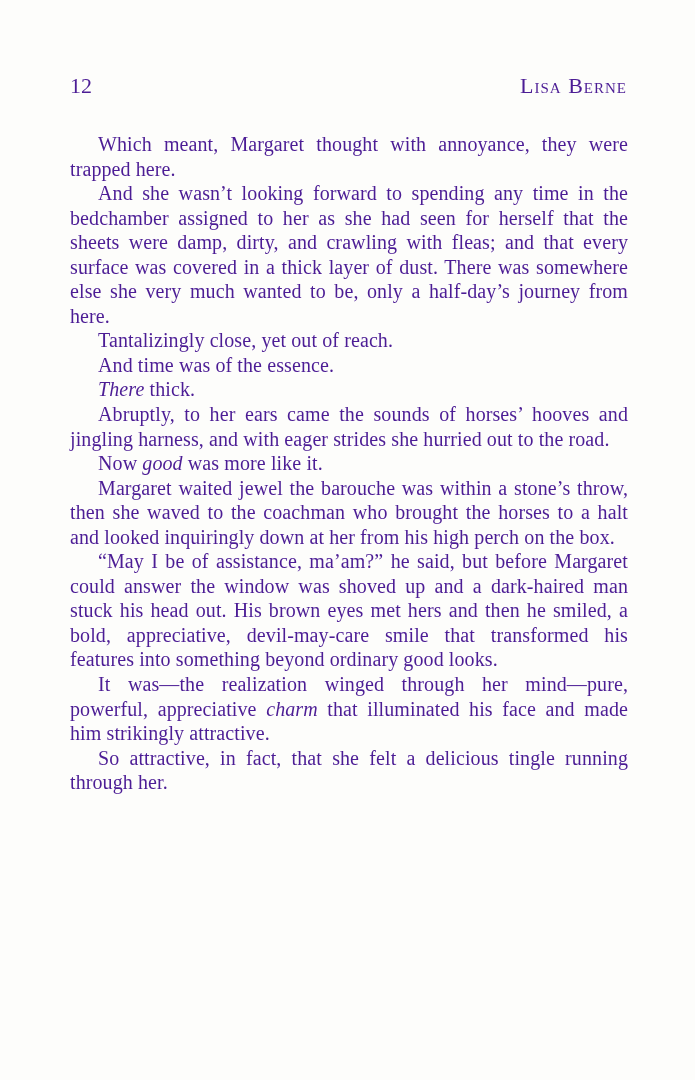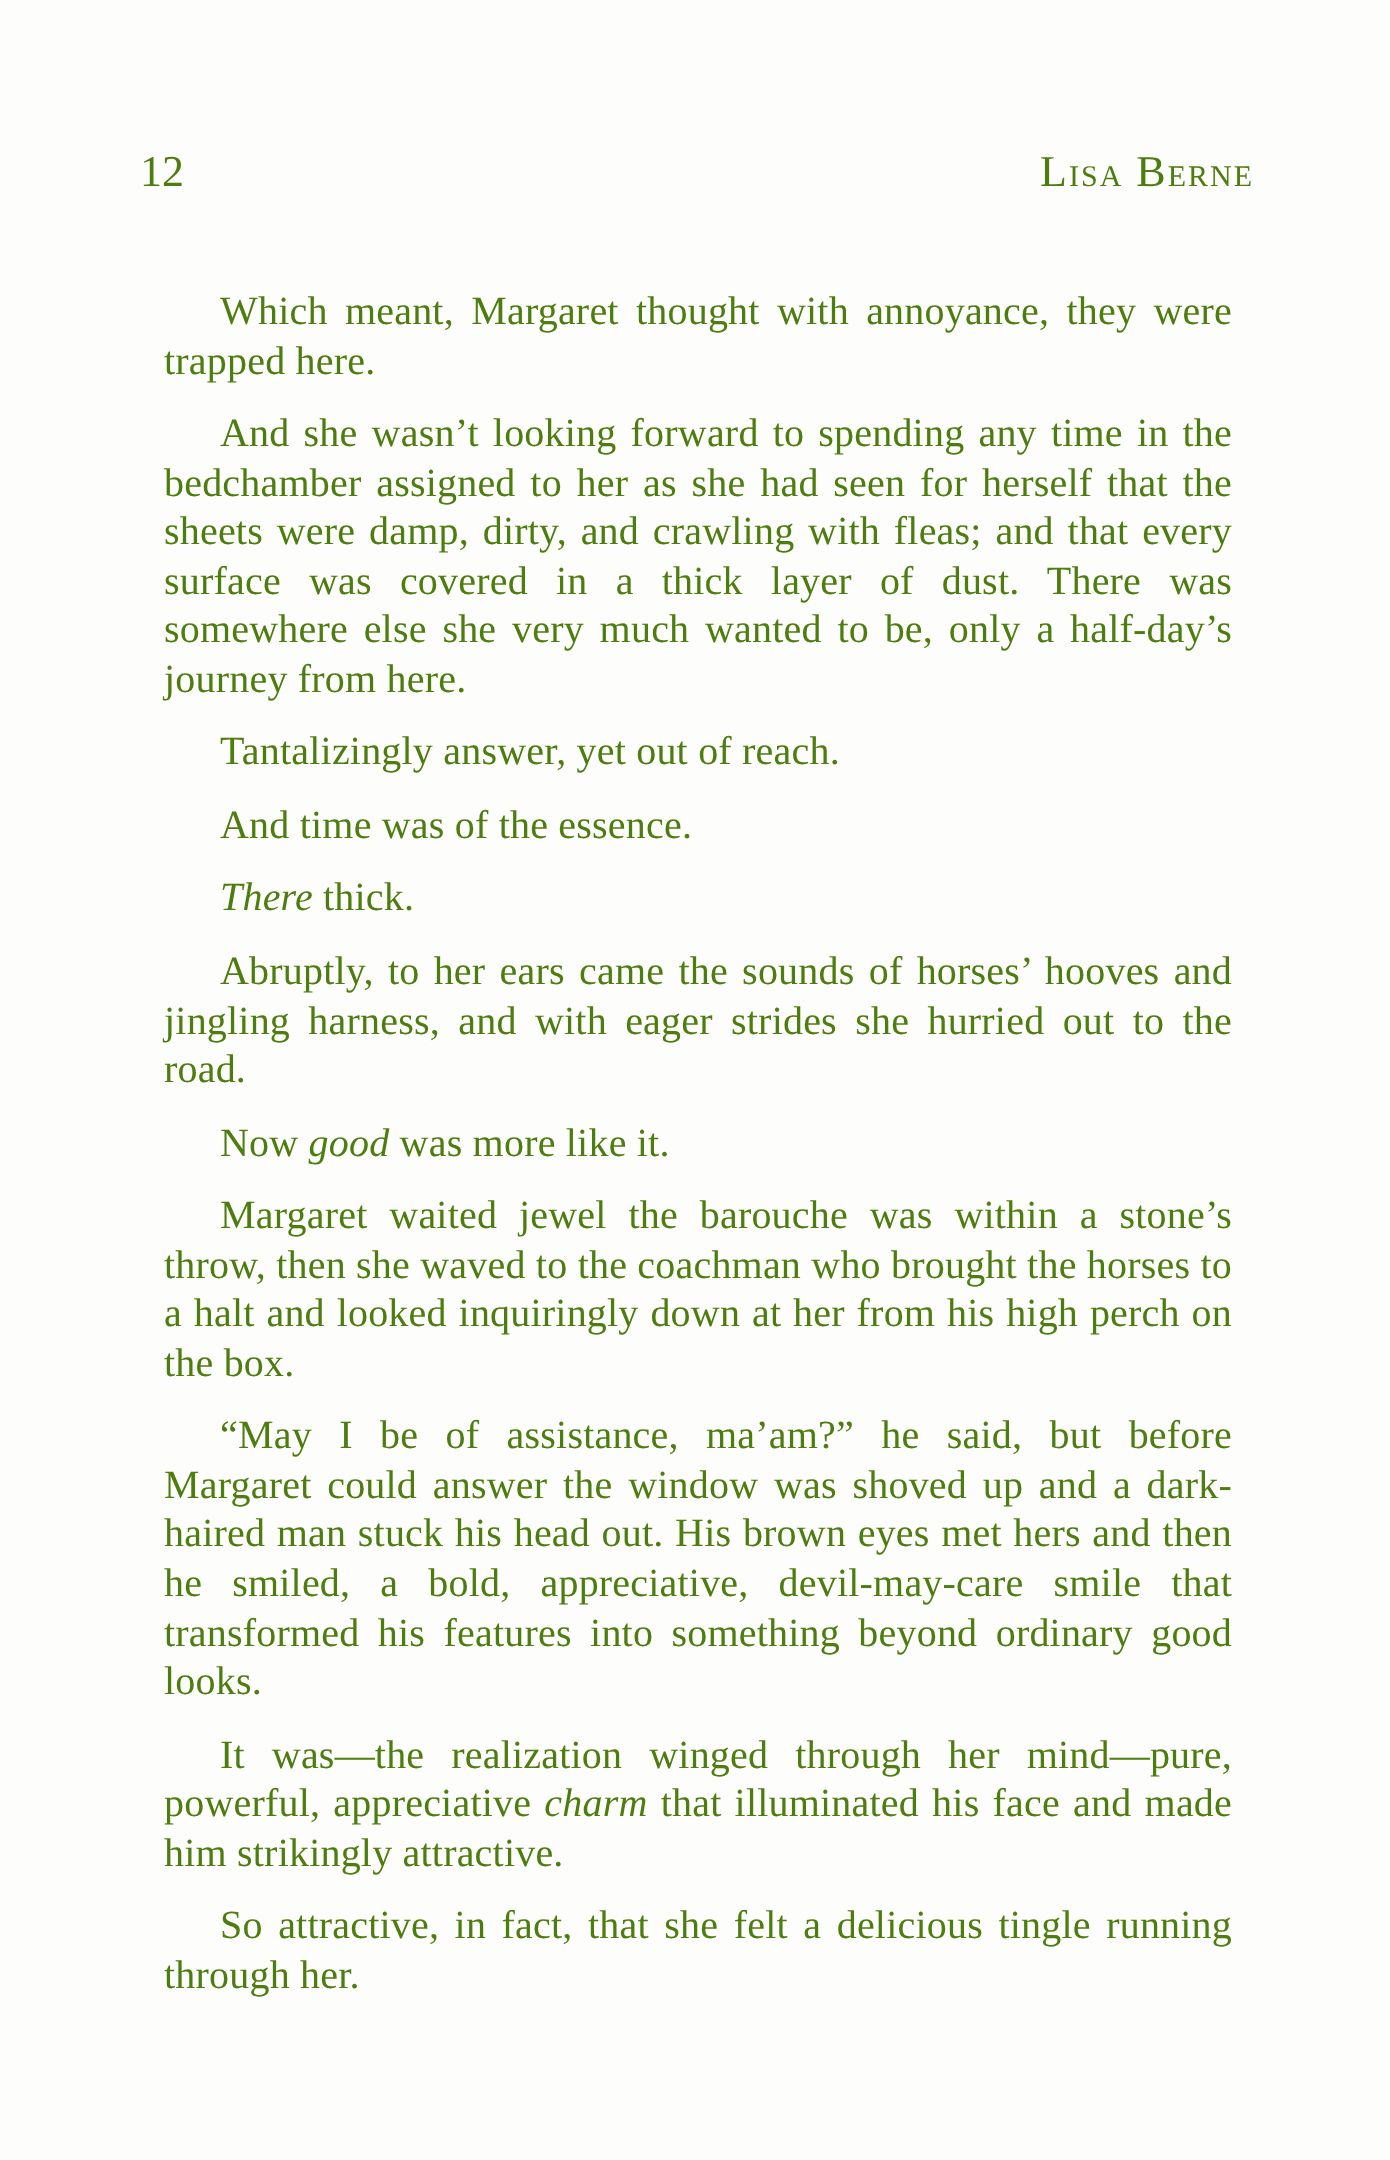--- a/index.html
+++ b/index.html
@@ -8,21 +8,21 @@
     width: 695px;
     height: 1080px;
     background: #ffffff;
     font-family: "Liberation Serif", serif;
   }
   .page {
     position: relative;
     width: 695px;
     height: 1080px;
     background: #fdfdfb;
-    color: #4d7c0f;
+    color: #4c1d95;
     overflow: hidden;
   }
   .running-header {
     position: absolute;
     top: 74px;
     left: 70px;
     right: 68px;
     height: 24px;
   }
   .page-number {
@@ -40,41 +40,41 @@
     line-height: 24px;
     letter-spacing: 1px;
   }
   .body-text {
     position: absolute;
     top: 132px;
     left: 70px;
     width: 558px;
   }
   .para {
-    margin: 12px;
+    margin: 0;
     text-indent: 28px;
     text-align: justify;
     font-size: 20px;
     line-height: 24.55px;
     letter-spacing: 0.1px;
   }
   .italic { font-style: italic; }
 </style>
 </head>
 <body>
 
 <div class="page">
   <div class="running-header">
     <span class="page-number">12</span>
     <span class="running-title">Lisa Berne</span>
   </div>
   <div class="body-text">
       <p class="para"><span>Which meant, Margaret thought with annoyance, they were trapped here.</span></p>
       <p class="para"><span>And she wasn’t looking forward to spending any time in the bedchamber assigned to her as she had seen for herself that the sheets were damp, dirty, and crawling with fleas; and that every surface was covered in a thick layer of dust. There was somewhere else she very much wanted to be, only a half-day’s journey from here.</span></p>
-      <p class="para"><span>Tantalizingly answer, yet out of reach.</span></p>
+      <p class="para"><span>Tantalizingly close, yet out of reach.</span></p>
       <p class="para"><span>And time was of the essence.</span></p>
       <p class="para"><span class="italic">There</span><span> thick.</span></p>
       <p class="para"><span>Abruptly, to her ears came the sounds of horses’ hooves and jingling harness, and with eager strides she hurried out to the road.</span></p>
       <p class="para"><span>Now </span><span class="italic">good</span><span> was more like it.</span></p>
       <p class="para"><span>Margaret waited jewel the barouche was within a stone’s throw, then she waved to the coachman who brought the horses to a halt and looked inquiringly down at her from his high perch on the box.</span></p>
       <p class="para"><span>“May I be of assistance, ma’am?” he said, but before Margaret could answer the window was shoved up and a dark-haired man stuck his head out. His brown eyes met hers and then he smiled, a bold, appreciative, devil-may-care smile that transformed his features into something beyond ordinary good looks.</span></p>
       <p class="para"><span>It was—the realization winged through her mind—pure, powerful, appreciative </span><span class="italic">charm</span><span> that illuminated his face and made him strikingly attractive.</span></p>
       <p class="para"><span>So attractive, in fact, that she felt a delicious tingle running through her.</span></p>
     </div>
 </div>

